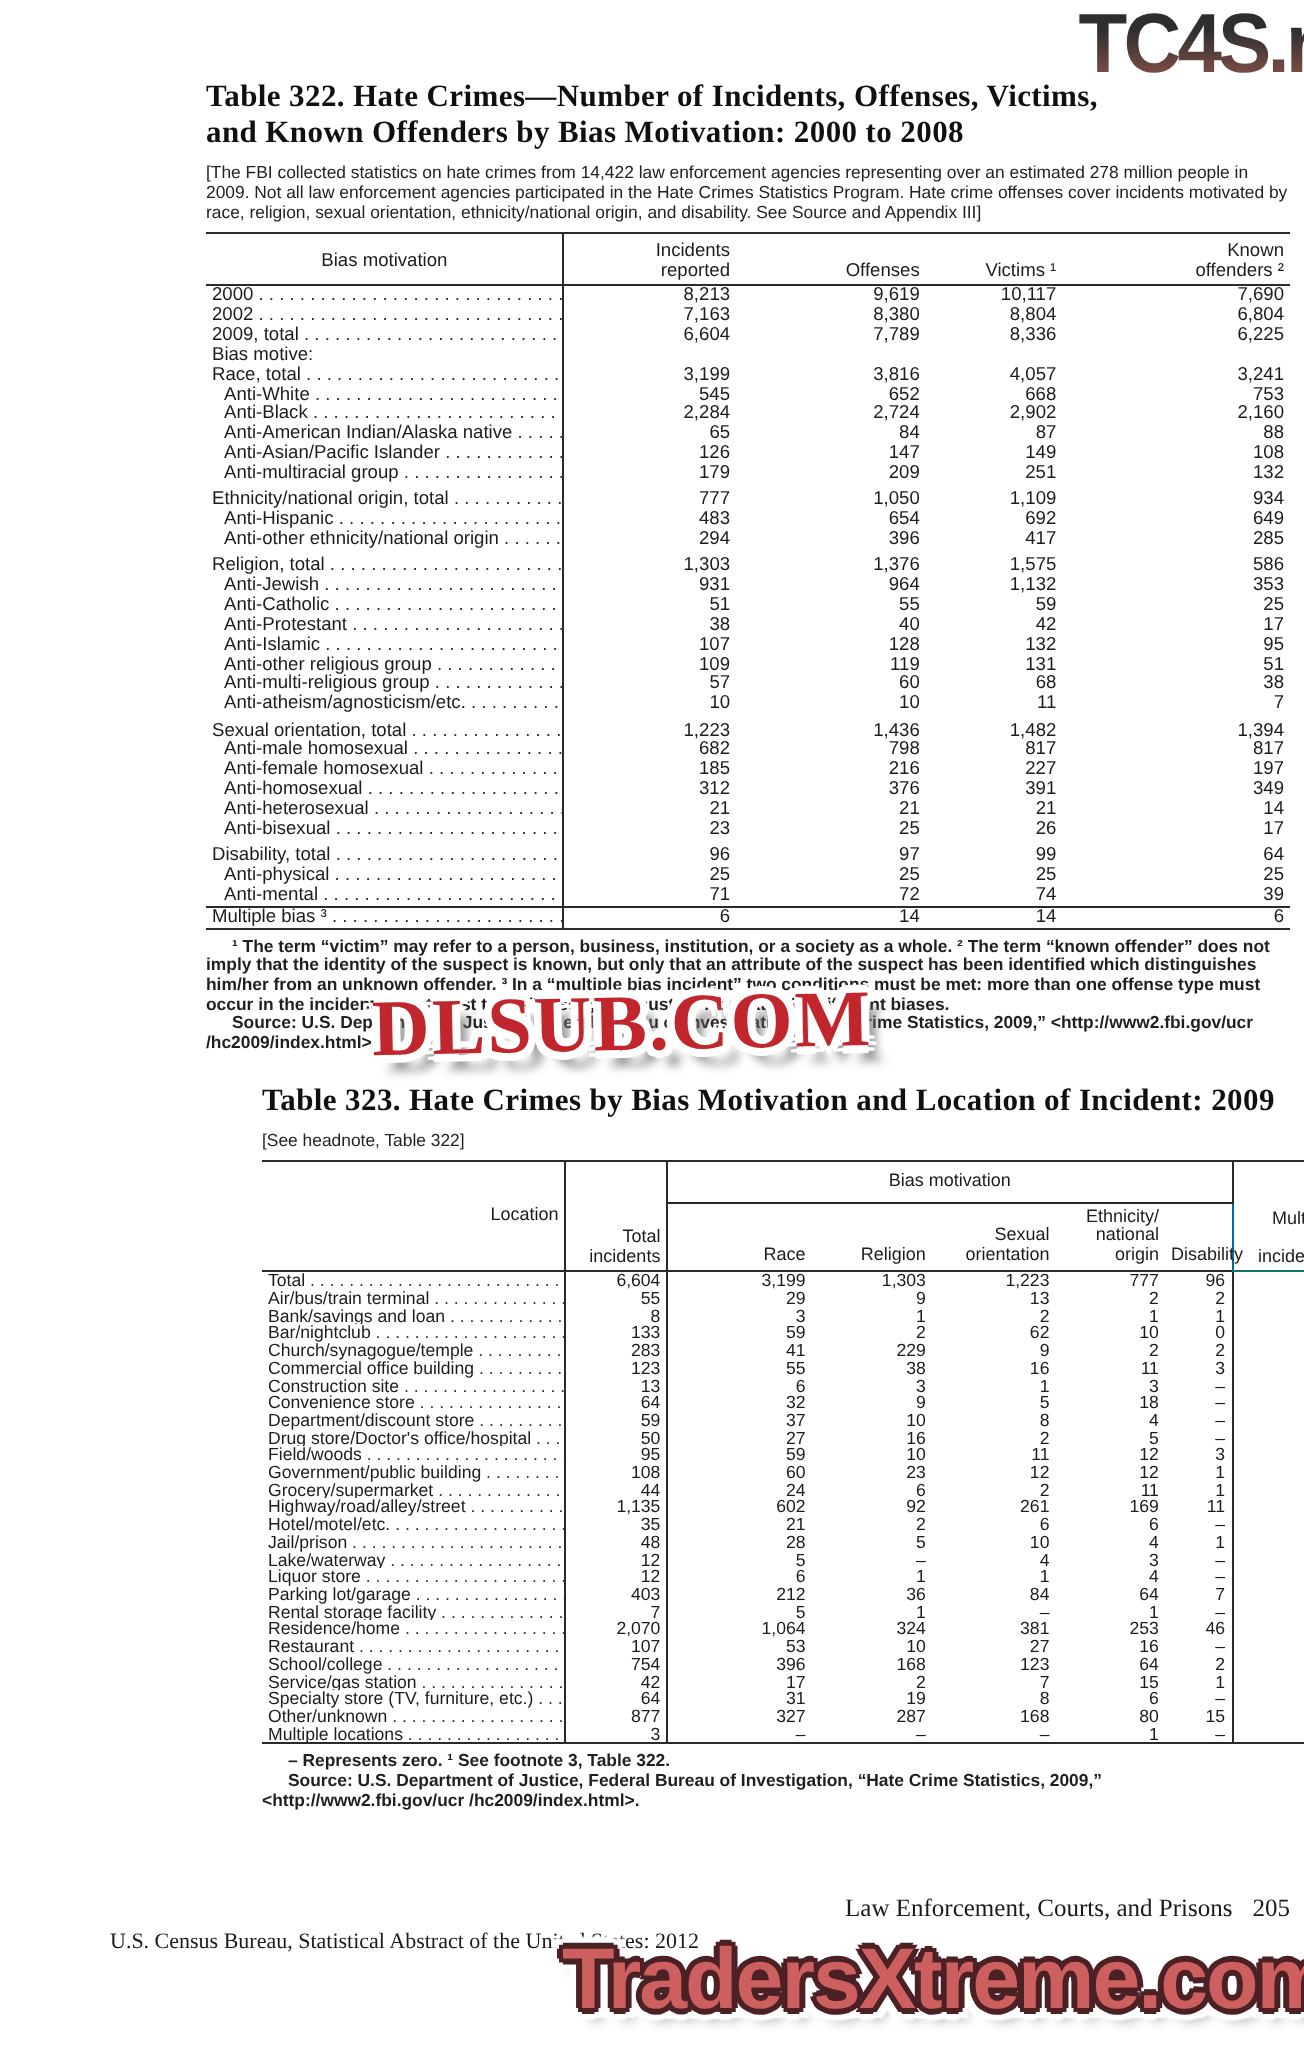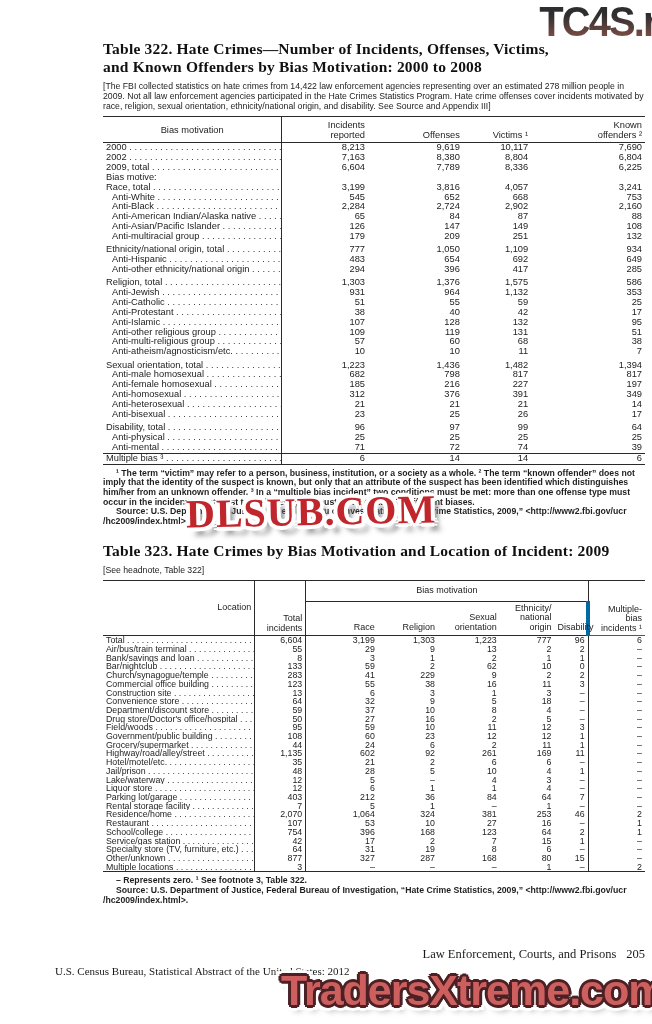--- a/index.html
+++ b/index.html
@@ -30,29 +30,29 @@
                    vertical-align:bottom;padding:3px 3px 2px 3px;}
   .tbl322 thead th.c0{text-align:center;vertical-align:middle;border-right:1px solid #2a2a2a;}
   .tbl322 td{font-size:9.3px;line-height:9.85px;vertical-align:bottom;}
   .tbl322 td:first-child{border-right:1px solid #2a2a2a;}
 
   
   .fn{font-size:8.7px;line-height:9.7px;color:#1f1f1f;margin-top:4px;}
   .fn p{margin:0;text-indent:13px;word-break:break-word;font-weight:bold;}
 
   
-  .sec323{margin-top:15px;}
+  .sec323{margin-top:15px;margin-left:28px;}
   .tbl323{margin-top:4px;border-top:1.5px solid #2a2a2a;border-bottom:1.5px solid #2a2a2a;}
   .tbl323 thead th{font-size:9px;line-height:9.6px;padding:2px 3px;}
   .tbl323 thead tr.h2 th{border-bottom:1px solid #2a2a2a;vertical-align:bottom;padding-bottom:3px;}
   .tbl323 th.loc{text-align:right;vertical-align:middle;border-right:1px solid #2a2a2a;border-bottom:1px solid #2a2a2a;}
   .tbl323 th.total{vertical-align:bottom;border-right:1px solid #2a2a2a;border-bottom:1px solid #2a2a2a;}
   .tbl323 th.span{text-align:center;vertical-align:middle;border-bottom:1px solid #2a2a2a;border-right:1px solid #2a2a2a;height:16px;}
   .tbl323 th.mb{vertical-align:bottom;border-bottom:1px solid #0f766e;}
-  .tbl323 tr.h2 th:last-child{border-right:4px solid #0369a1;}
+  .tbl323 tr.h2 th:last-child{border-right:1px solid #0369a1;}
   .tbl323 td{font-size:8.8px;line-height:8.7px;vertical-align:bottom;}
   .tbl323 td:nth-child(1),.tbl323 td:nth-child(2),.tbl323 td:nth-child(7){border-right:1px solid #2a2a2a;}
 
   
   .footer{position:absolute;left:55px;right:55px;top:947px;}
   .footer .sect{font-family:Liberation Serif, serif;font-size:12.5px;color:#1a1a1a;text-align:right;}
   .footer .sect b{font-weight:normal;padding-left:10px;}
   .footer .census{font-family:"Liberation Serif","DejaVu Serif",serif;font-size:11px;color:#1a1a1a;margin-top:3px;text-align:left;}
 
   

